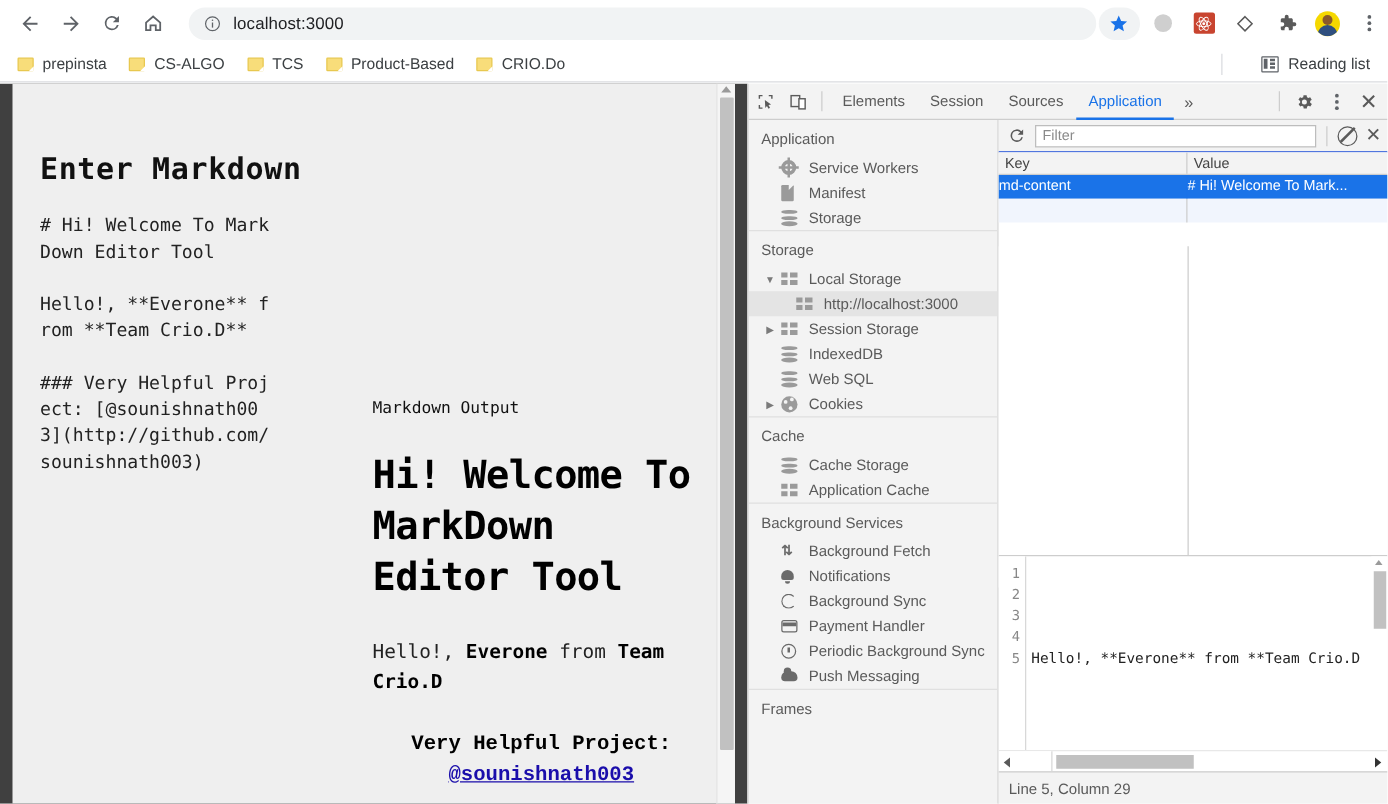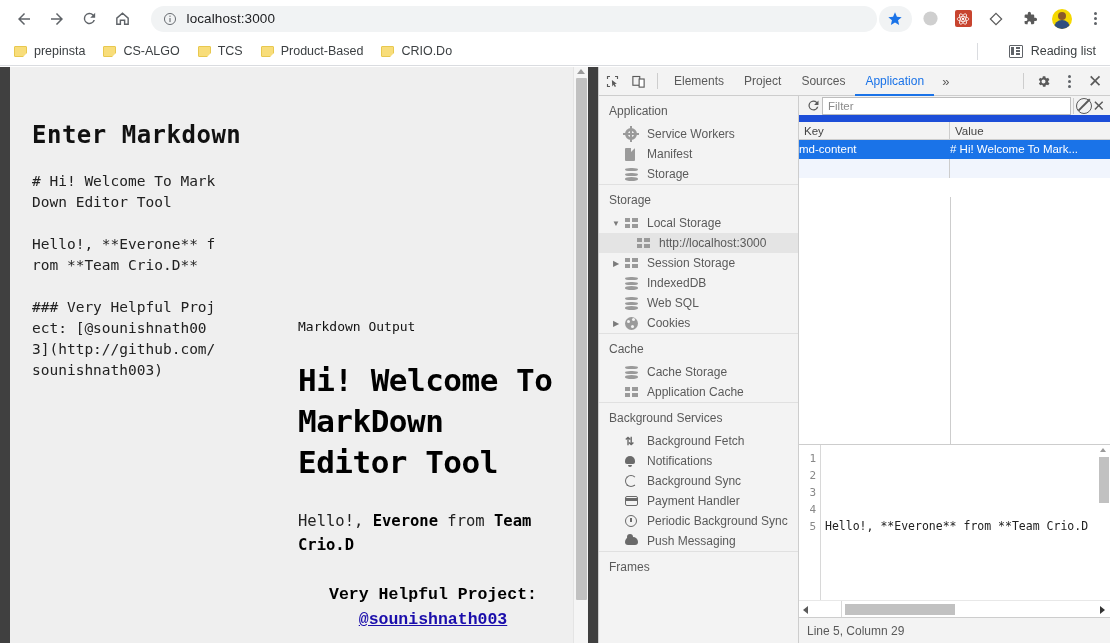--- a/index.html
+++ b/index.html
@@ -232,22 +232,22 @@
   .icon-cog{width:12px;height:12px;border-radius:50%;border:3px solid #9a9a9a;position:relative;}
   .icon-cog::before{content:'';position:absolute;width:2.5px;height:16px;left:1.7px;top:-5px;background:#9a9a9a;}
   .icon-cog::after{content:'';position:absolute;width:16px;height:2.5px;top:1.7px;left:-5px;background:#9a9a9a;}
 
   
   .dt-pane {
     position: absolute; left: 200px; top: 29px; width: 311px; height: 547px;
     background: #ffffff;
   }
   .dt-toolbar {
-    height: 26px; background: #f3f3f3; border-bottom: 7px solid #1d4ed8;
-    display: flex; align-items: center; padding: 0 5px; 
+    height: 26px; background: #f3f3f3; border-bottom: 1px solid #1d4ed8;
+    display: flex; align-items: center; padding: 0 5px; gap: 6px;
   }
   .refresh-ico { width:18px;height:18px;display:flex;align-items:center;justify-content:center; }
   .filter-input {
     flex: 1; height: 18px; background: #fff; border: 1px solid #bdbdbd;
     font-size: 11.5px; color: #333; padding: 0 5px; outline: none;
     font-family: "Liberation Sans", sans-serif;
   }
   .filter-input::placeholder { color:#8a8a8a; }
   .tb-sep2 { width:1px;height:16px;background:#cdcdcd;margin:0 2px; }
   .clear-ico { width:16px;height:16px;border:1.6px solid #5a5a5a;border-radius:50%;position:relative;}
@@ -471,21 +471,21 @@
         </svg>
       </div>
       <div class="dt-ico-btn">
         <svg width="15" height="15" viewBox="0 0 24 24">
           <rect x="3" y="4" width="11" height="14" fill="none" stroke="#5a5a5a" stroke-width="1.8"></rect>
           <rect x="13" y="8" width="8" height="13" fill="#fff" stroke="#5a5a5a" stroke-width="1.8"></rect>
         </svg>
       </div>
       <div class="dt-sep"></div>
       <div class="dt-tab">Elements</div>
-      <div class="dt-tab">Project</div>
+      <div class="dt-tab">Session</div>
       <div class="dt-tab">Sources</div>
       <div class="dt-tab active">Application</div>
       <div class="dt-more">»</div>
       <div class="dt-right">
         <div class="dt-sep"></div>
         <div class="dt-ico-btn">
           <svg width="15" height="15" viewBox="0 0 24 24">
               <path fill="#5a5a5a" d="M19.4 13a7.8 7.8 0 0 0 0-2l2-1.6-2-3.4-2.4 1a7.6 7.6 0 0 0-1.7-1l-.4-2.5h-4l-.4 2.5c-.6.2-1.2.6-1.7 1l-2.4-1-2 3.4L6.6 11a7.8 7.8 0 0 0 0 2l-2 1.6 2 3.4 2.4-1c.5.4 1.1.8 1.7 1l.4 2.5h4l.4-2.5c.6-.2 1.2-.6 1.7-1l2.4 1 2-3.4-2-1.6zM12 15.2A3.2 3.2 0 1 1 12 8.8a3.2 3.2 0 0 1 0 6.4z"></path>
             </svg>
         </div>

